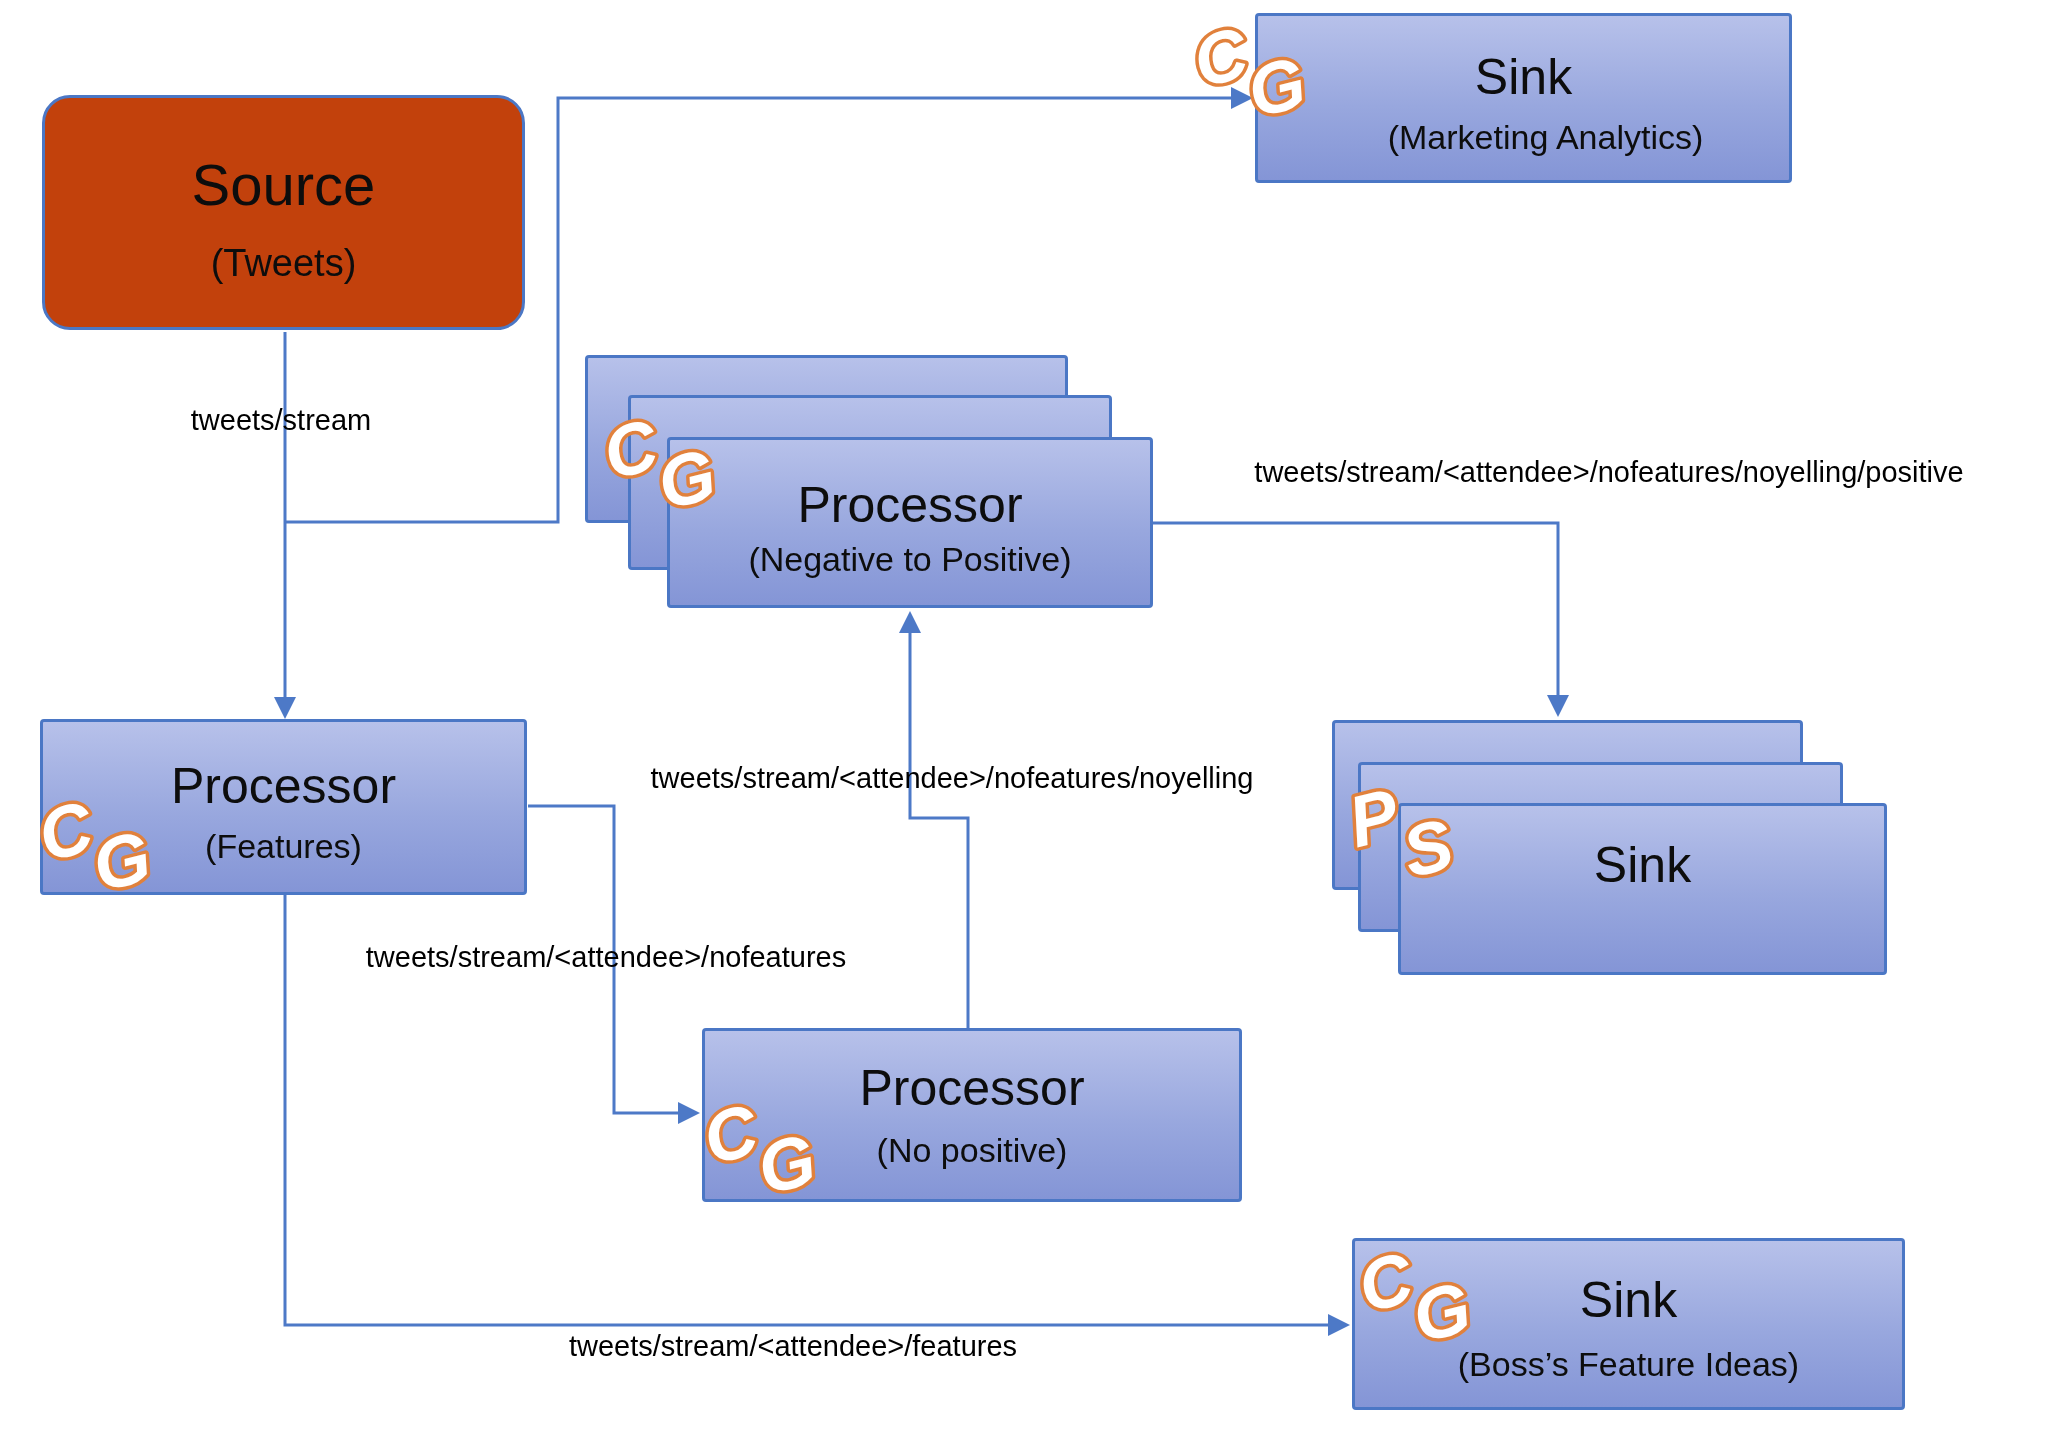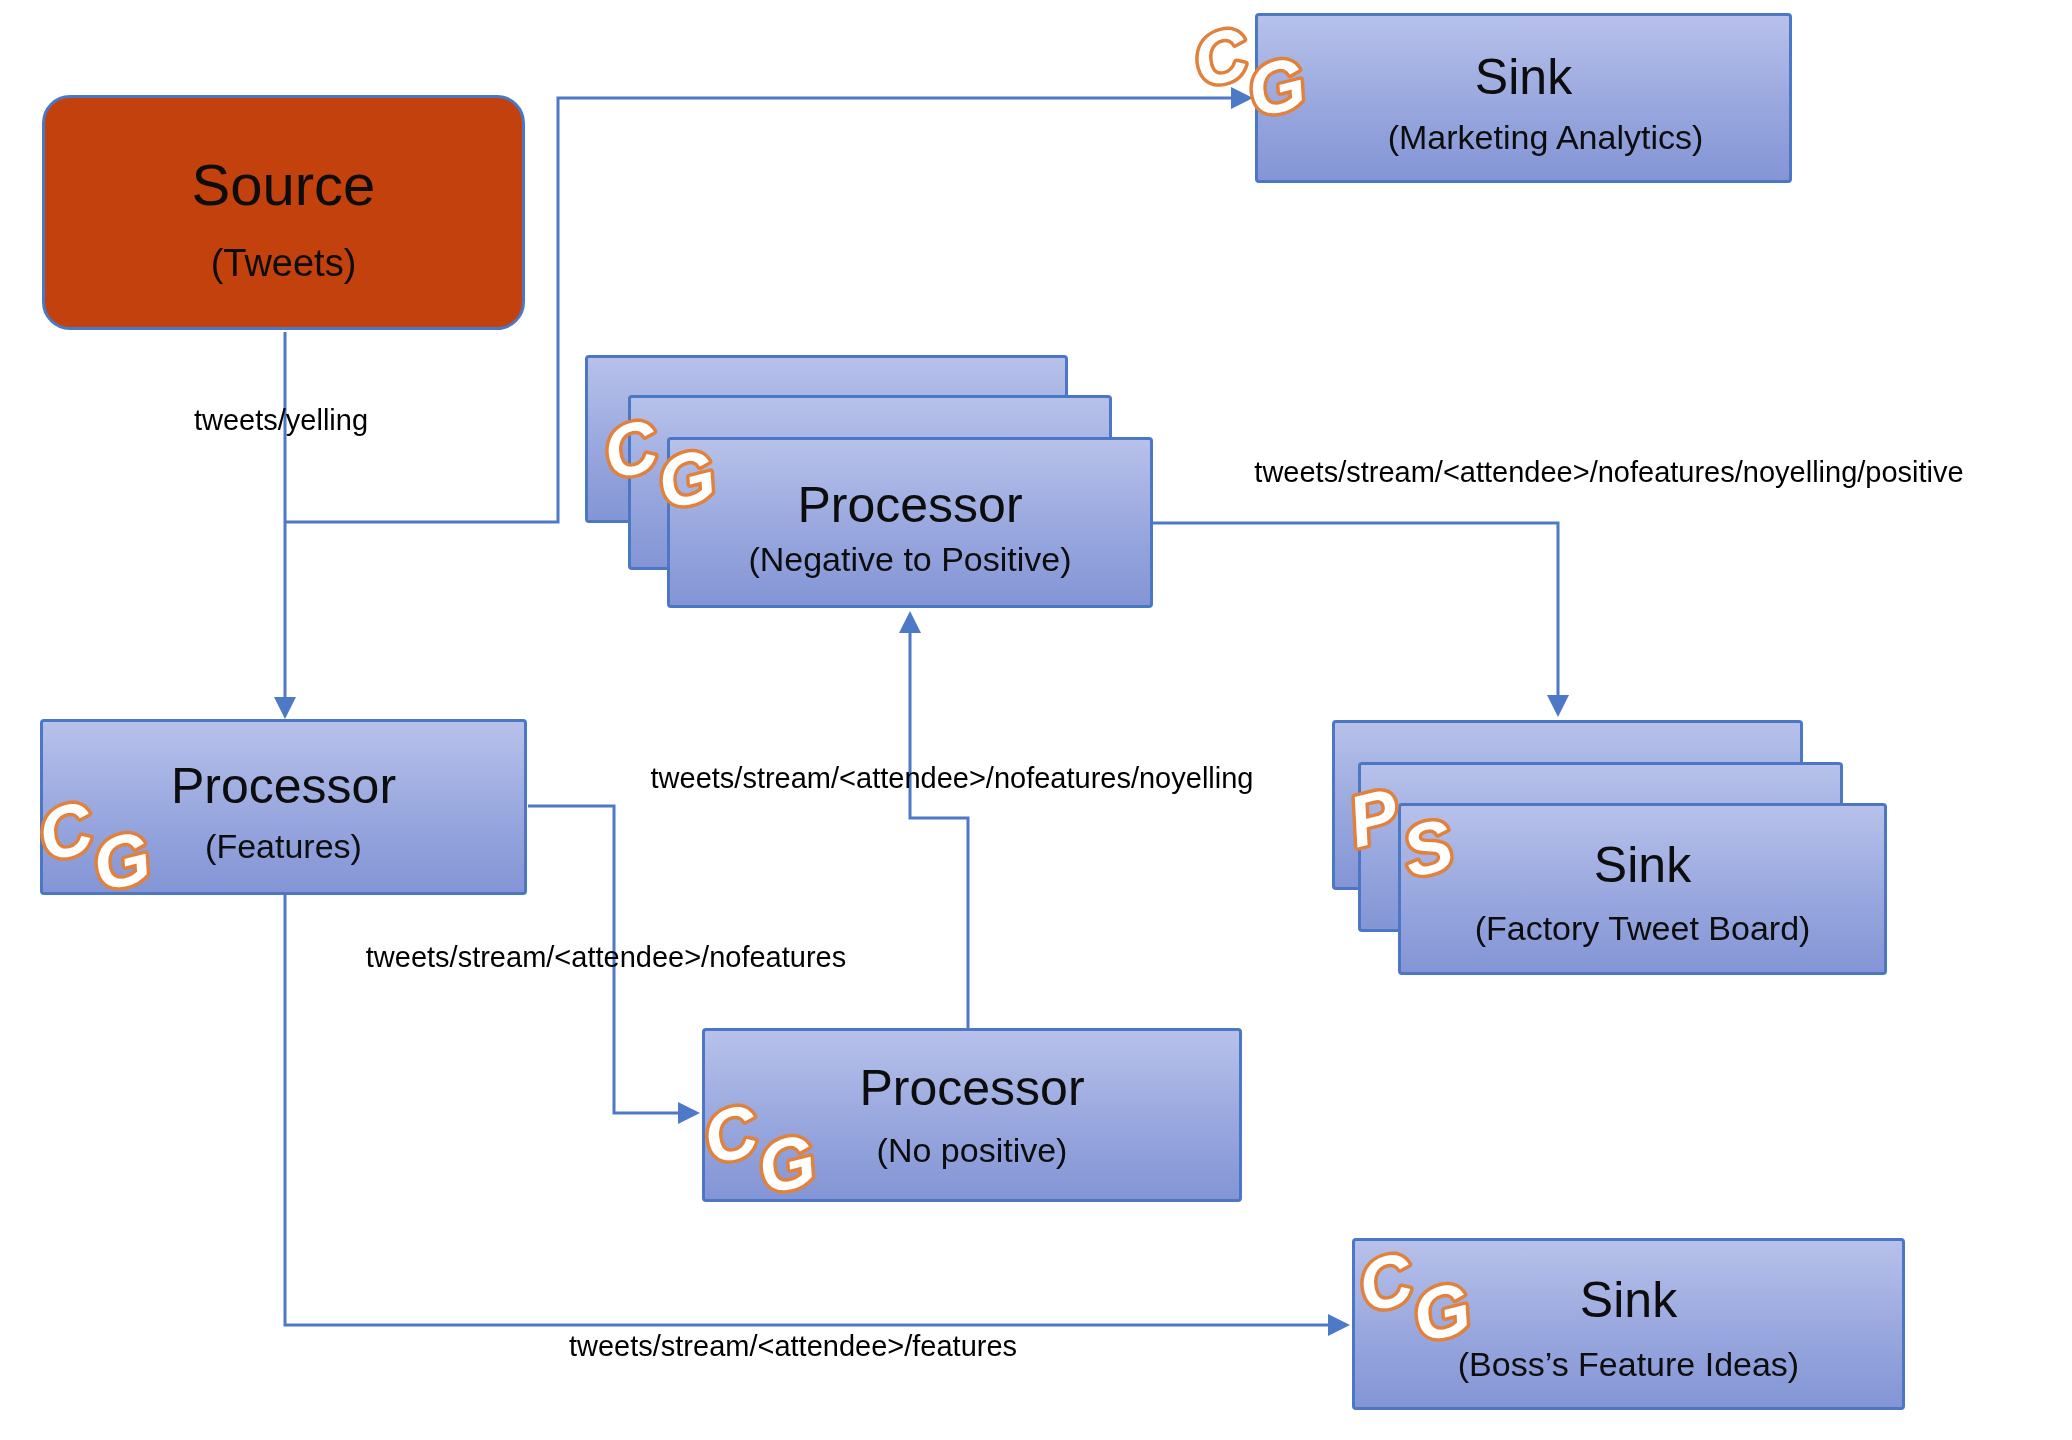--- a/index.html
+++ b/index.html
@@ -100,35 +100,34 @@
   </div>
   <svg class="logo" style="left:695px;top:1095px;" width="180" height="105" viewBox="0 0 180 105">
     <text x="10" y="62" font-size="72" transform="rotate(-14 45 40)">C</text>
     <text x="64" y="92" font-size="72" transform="rotate(-14 100 70)">G</text>
   </svg>
 
   <div class="node" style="left:1332px;top:720px;width:471px;height:170px;"></div>
   <div class="node" style="left:1358px;top:762px;width:485px;height:170px;"></div>
   <div class="node" style="left:1398px;top:803px;width:489px;height:172px;">
     <div class="node-title" style="top:32px;">Sink</div>
-    <div class="node-subtitle" style="top:103px;">(Factory Tweet Board)</div>
   </div>
   <svg class="logo" style="left:1340px;top:778px;" width="180" height="105" viewBox="0 0 180 105">
     <text x="10" y="62" font-size="72" transform="rotate(-14 45 40)">P</text>
     <text x="64" y="92" font-size="72" transform="rotate(-14 100 70)">S</text>
   </svg>
 
   <div class="node" style="left:1352px;top:1238px;width:553px;height:172px;">
     <div class="node-title" style="top:32px;">Sink</div>
     <div class="node-subtitle" style="top:104px;">(Boss’s Feature Ideas)</div>
   </div>
   <svg class="logo" style="left:1350px;top:1243px;" width="180" height="105" viewBox="0 0 180 105">
     <text x="10" y="62" font-size="72" transform="rotate(-14 45 40)">C</text>
     <text x="64" y="92" font-size="72" transform="rotate(-14 100 70)">G</text>
   </svg>
 
-  <div class="edge-label" style="left:281px;top:403px;">tweets/yelling</div>
+  <div class="edge-label" style="left:281px;top:403px;">tweets/stream</div>
   <div class="edge-label" style="left:606px;top:940px;">tweets/stream/&lt;attendee&gt;/nofeatures</div>
   <div class="edge-label" style="left:952px;top:761px;">tweets/stream/&lt;attendee&gt;/nofeatures/noyelling</div>
   <div class="edge-label" style="left:1609px;top:455px;">tweets/stream/&lt;attendee&gt;/nofeatures/noyelling/positive</div>
   <div class="edge-label" style="left:793px;top:1329px;">tweets/stream/&lt;attendee&gt;/features</div>
 
 </div>
 
 </body></html>

